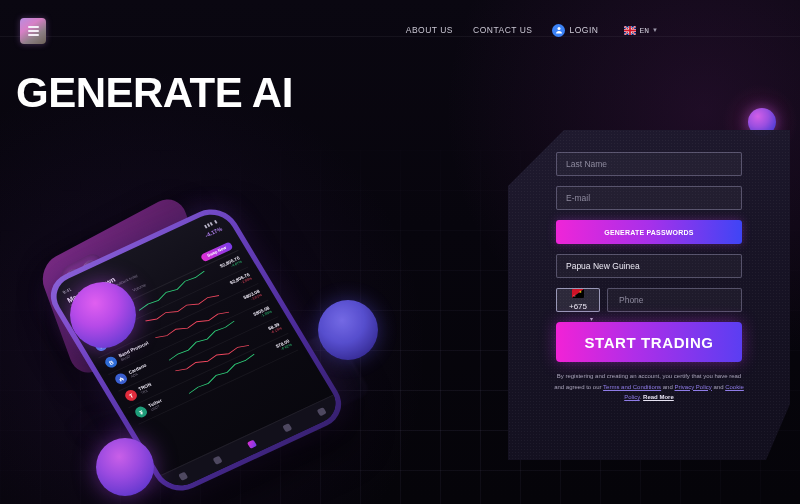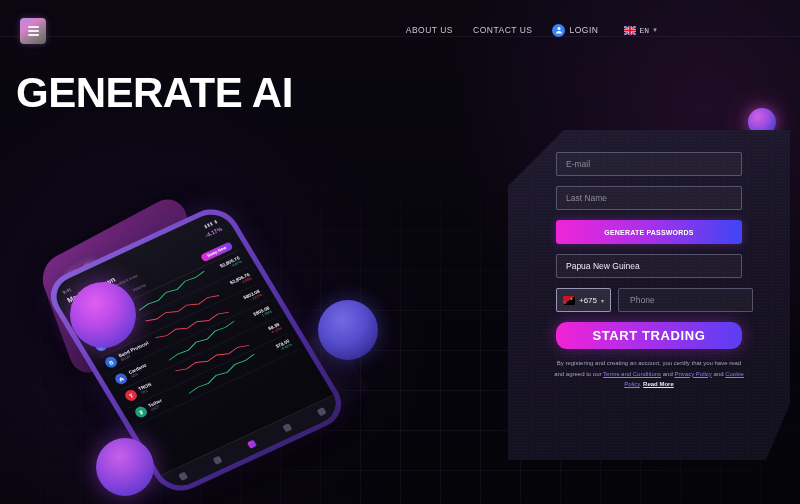--- a/index.html
+++ b/index.html
@@ -386,20 +386,21 @@
   }
 
   .cc-select {
     width: 60px; height: 24px;
     background: rgba(240,240,248,0.10);
     border: 1px solid rgba(190,190,225,0.75);
     border-radius: 2px;
     display: flex; align-items: center; gap: 4px;
     padding: 0 6px;
     cursor: pointer;
+    flex-direction: column;
   }
   .flag-png {
     width: 12px; height: 9px; flex: none; border-radius: 1px; overflow: hidden;
   }
   .flag-png svg { display: block; width: 12px; height: 9px; }
   .cc-code { color: #ece9f4; font-size: 8px; }
   .cc-caret { color: #b3afc2; font-size: 6px; margin-left: auto; }
   .field-phone {
     flex: 1; height: 24px;
     background: rgba(255,255,255,0.035);
@@ -409,27 +410,27 @@
     font-size: 8.5px;
     font-family: "Liberation Sans", sans-serif;
     padding: 0 11px;
     outline: none;
   }
   .field-phone::placeholder { color: #8e8a9e; }
 
   .submit-btn {
     position: relative;
     display: block;
-    width: 186px; height: 27px;
+    width: 186px; height: 40px;
     margin: 4px auto 0 auto;
     border: none;
-    border-radius: 11px;
+    border-radius: 4px;
     background: linear-gradient(90deg, #f222d6 0%, #b02ee8 42%, #5b3ef2 100%);
     color: #ffffff;
-    font-size: 13px;
+    font-size: 15px;
     font-weight: bold;
     letter-spacing: 0.6px;
     font-family: "Liberation Sans", sans-serif;
     cursor: pointer;
     box-shadow: 0 0 16px rgba(185,45,215,0.45);
   }
 
   .legal {
     position: relative;
     width: 196px;
@@ -644,23 +645,23 @@
 
   <div class="orb orb-left"></div>
   <div class="orb orb-mid"></div>
   <div class="orb orb-bottom"></div>
 
   <div class="panel">
     <div class="panel-dots"></div>
 
 
 
+    <input class="field" type="text" placeholder="Last Name" style="">
+
     <input class="field" type="text" placeholder="E-mail" style="">
-
-    <input class="field" type="text" placeholder="Last Name" style="">
 
     <div class="row">
       <button class="gen-btn">GENERATE PASSWORDS</button>
     </div>
 
     <input class="field" type="text" placeholder="Country" value="Papua New Guinea" style="">
 
     <div class="row">
       <div class="cc-select">
         <span class="flag-png">

